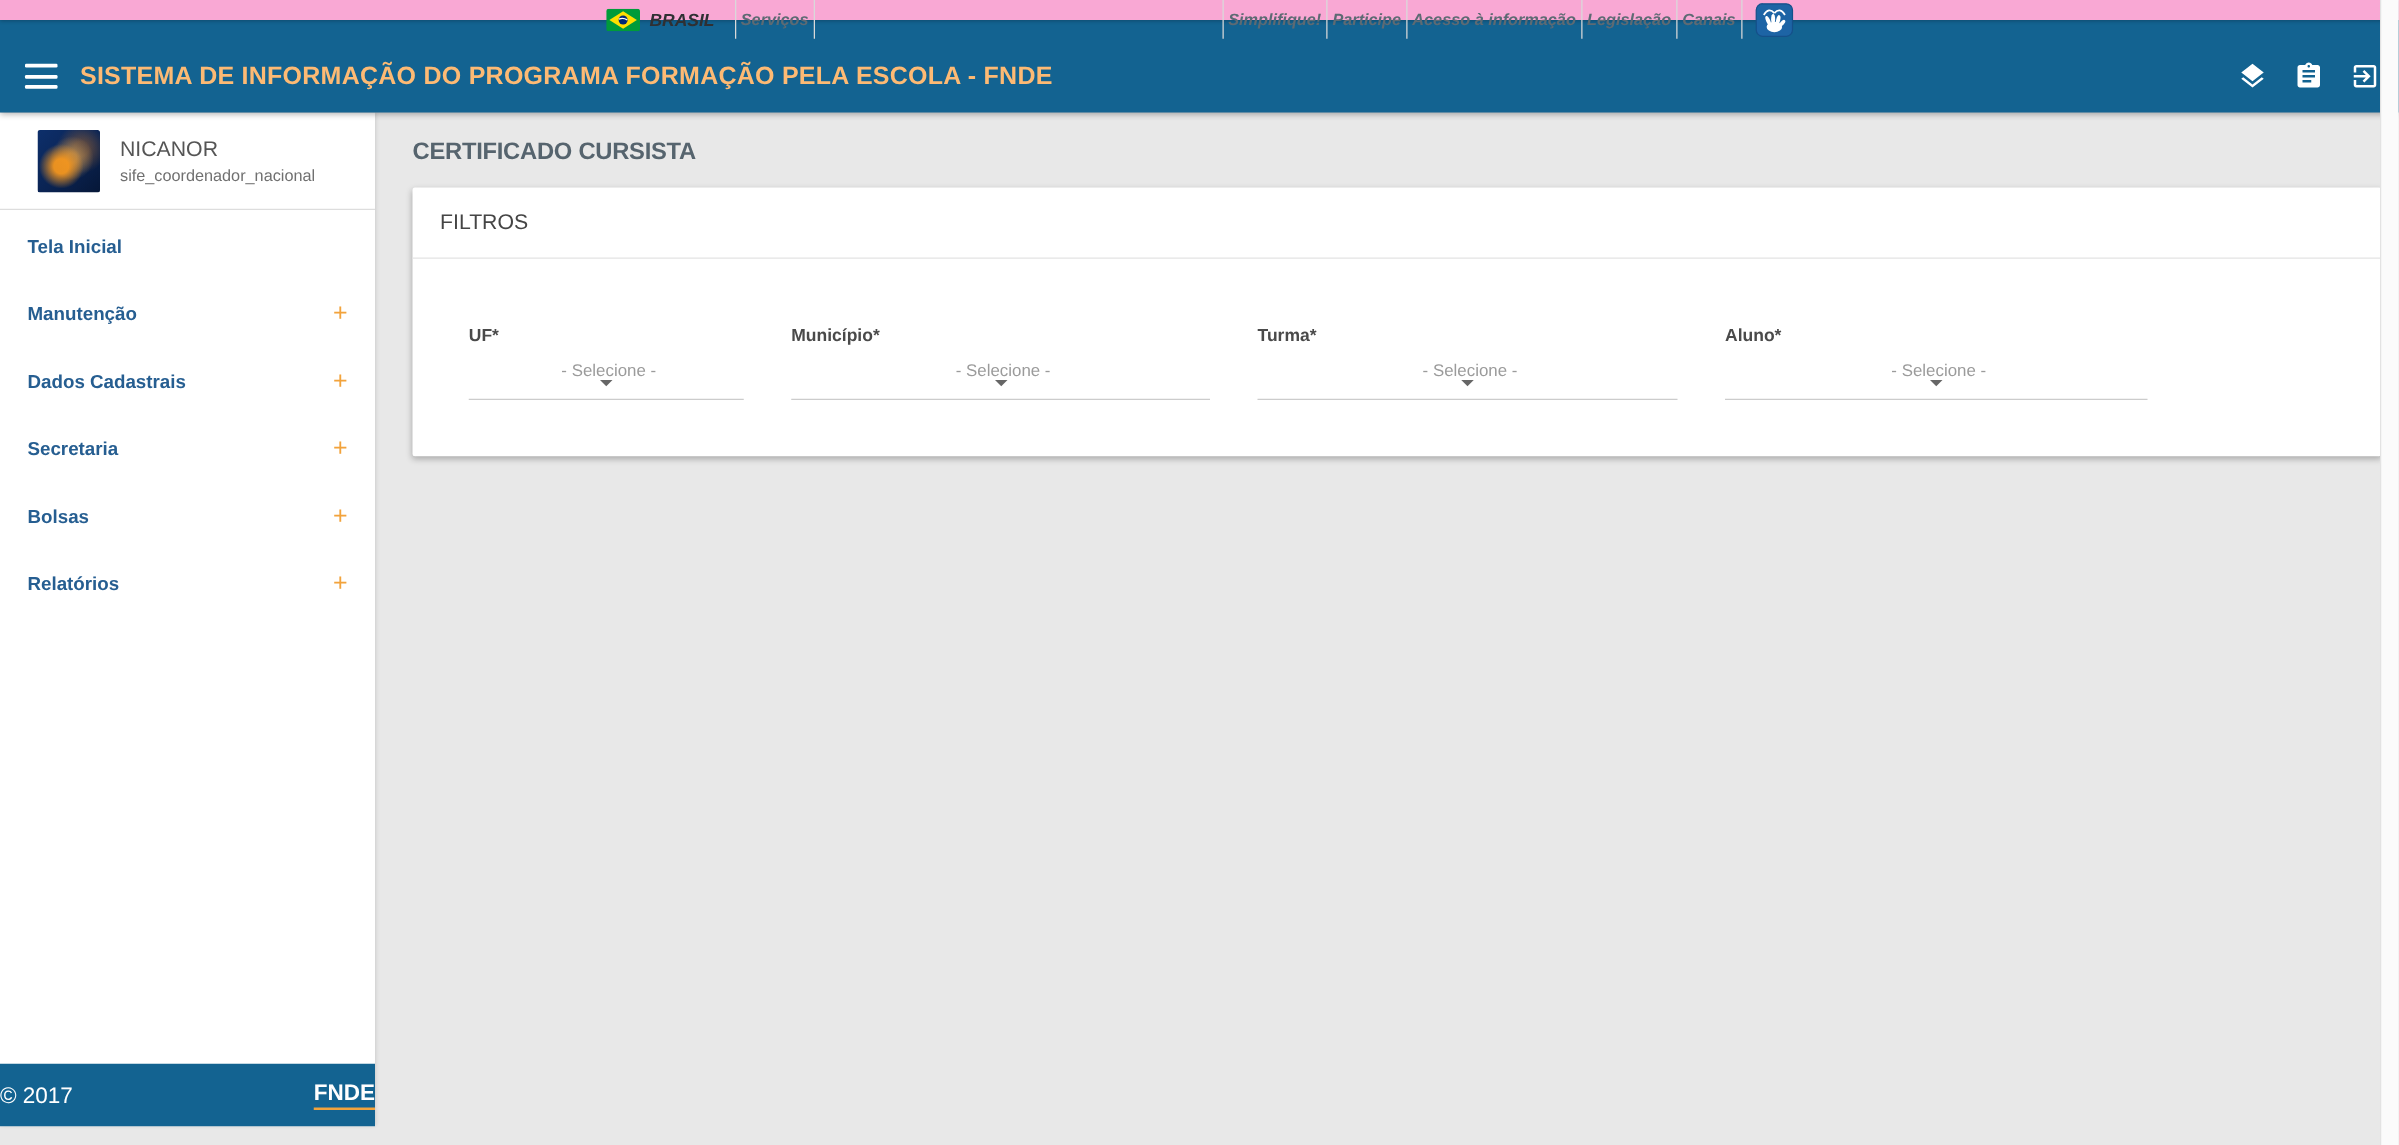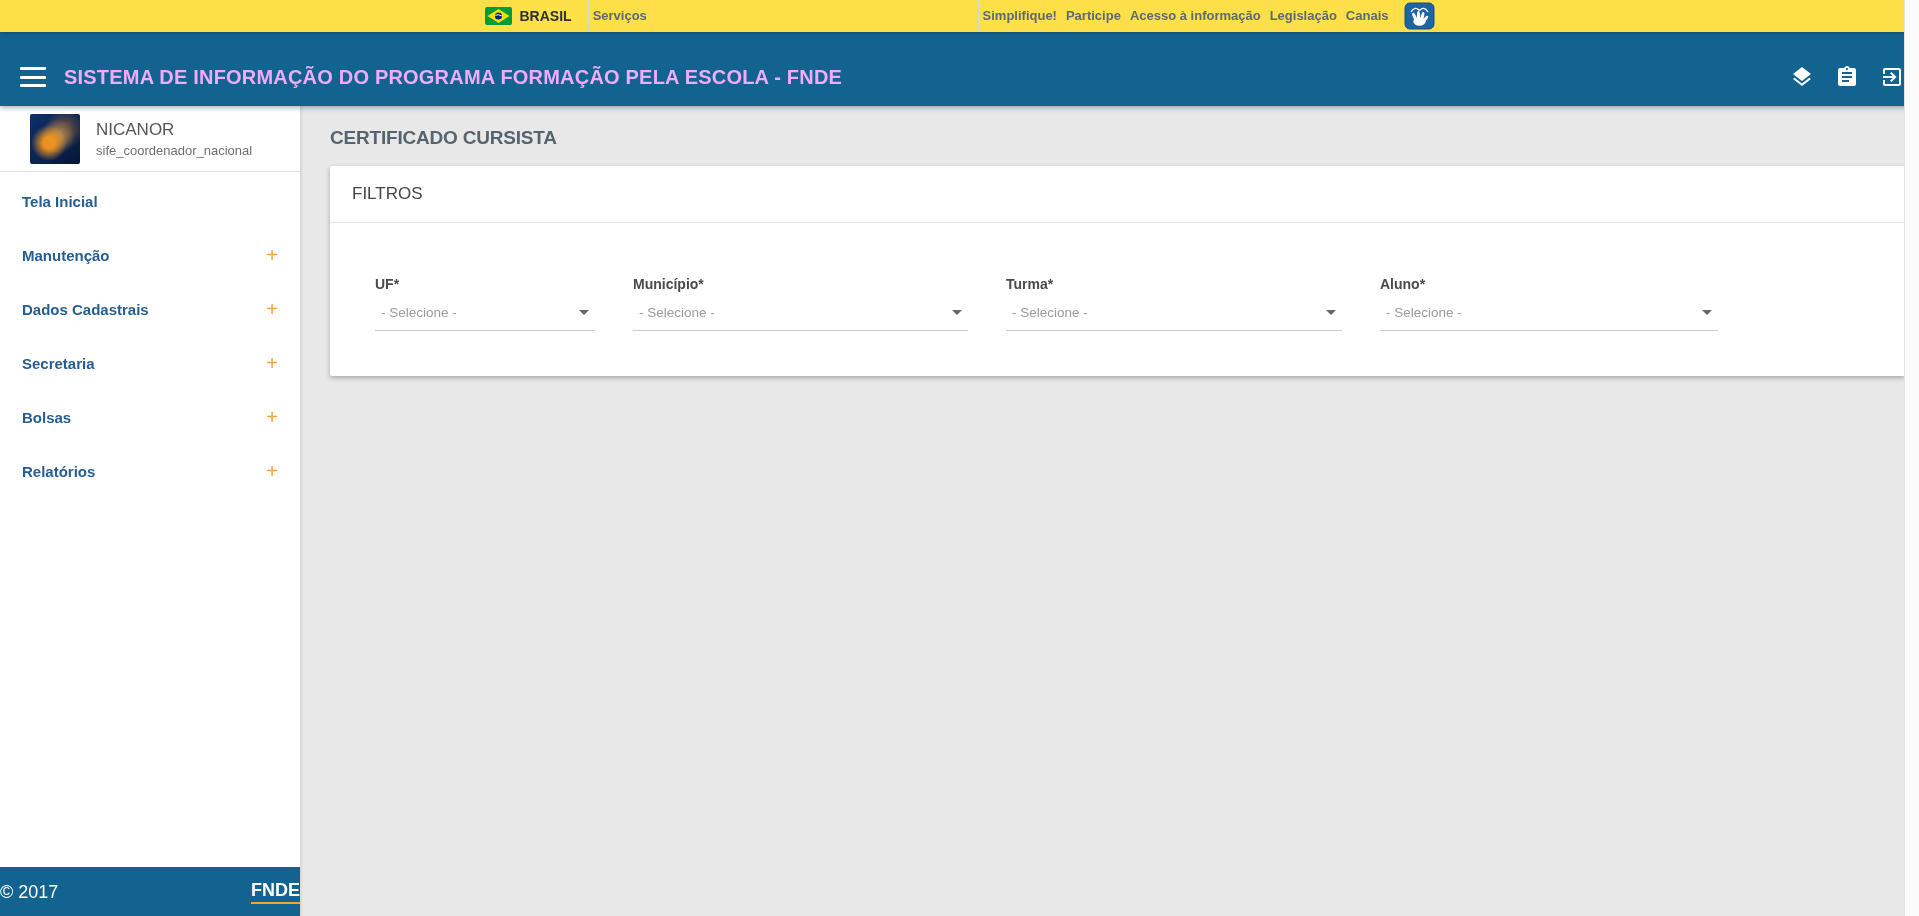--- a/index.html
+++ b/index.html
@@ -1,47 +1,47 @@
 <!DOCTYPE html>
 <html><head>
 <meta charset="utf-8">
 <style>
   * { margin:0; padding:0; box-sizing:border-box; }
   html,body { width:1919px; height:916px; overflow:hidden; }
   body { font-family:"Liberation Sans", sans-serif; background:#e8e8e8; position:relative; }
 
   
-  .govbar { height:32px; background:#fde047; box-shadow:0 1px 3px rgba(0,0,0,.25); position:relative; z-index:30; }
+  .govbar { height:16px; background:#f9a8d4; box-shadow:0 1px 3px rgba(0,0,0,.25); position:relative; z-index:30;font-style:italic; }
   .gov-inner { width:950px; margin:0 auto; height:31px; display:flex; align-items:stretch; justify-content:space-between; }
   .gov-left, .gov-right { display:flex; align-items:stretch; }
   .gov-item { display:flex; align-items:center; padding:0 4px; font-size:13px; font-weight:bold;
               color:#5d6a73; text-decoration:none; border-left:1px solid #d9d9d9; }
   .gov-item:last-of-type { border-right:1px solid #d9d9d9; }
   .gov-brand { display:flex; align-items:center; gap:8px; padding:0 16px 0 0; border-left:none; color:#2f3033; font-size:14px; }
   .gov-brand .flag { display:flex; }
   .vlibras-btn { display:flex; align-items:center; padding:0 0 0 10px; cursor:pointer; }
   .vlibras-btn svg { display:block; }
 
   
   .appheader { height:74px; background:#136391; display:flex; align-items:center; padding:16px 15px 0 20px;
-               box-shadow:0 2px 5px rgba(0,0,0,.3); position:relative; z-index:20; color:#f0abfc; }
+               box-shadow:0 2px 5px rgba(0,0,0,.3); position:relative; z-index:20; color:#fdba74; }
   .burger { width:26px; height:20px; display:flex; flex-direction:column; justify-content:space-between;
             background:none; border:none; cursor:pointer; margin-right:18px; }
   .burger span { display:block; height:3px; background:#fff; border-radius:1px; }
   .apptitle { font-size:20px; font-weight:bold; letter-spacing:.2px; white-space:nowrap; }
   .header-icons { margin-left:auto; display:flex; align-items:center; gap:21px; }
   .hicon { width:24px; height:24px; cursor:pointer; display:flex; }
   .hicon svg { width:24px; height:24px; fill:#fff; }
 
   
   .shell { display:flex; height:811px; }
 
   
   .sidebar { width:300px; background:#fff; position:relative; box-shadow:1px 0 3px rgba(0,0,0,.12); z-index:10; }
-  .user-panel { height:66px; display:flex; align-items:center; gap:16px; padding:0 16px 0 30px; border-bottom:1px solid #ddd; }
+  .user-panel { height:78px; display:flex; align-items:center; gap:16px; padding:0 16px 0 30px; border-bottom:1px solid #ddd; }
   .avatar { width:50px; height:50px; flex:0 0 50px; border-radius:2px;
             background:
               radial-gradient(circle at 38% 58%, rgba(244,150,30,.95) 0 14%, rgba(244,150,30,0) 42%),
               radial-gradient(circle at 55% 45%, rgba(240,180,90,.55) 0 10%, rgba(240,180,90,0) 45%),
               radial-gradient(circle at 70% 30%, rgba(200,120,40,.4) 0 12%, rgba(200,120,40,0) 40%),
               linear-gradient(135deg, #0d2f6b 0%, #0a2352 55%, #061737 100%); }
   .user-name { font-size:17px; color:#555; }
   .user-role { font-size:13px; color:#707070; margin-top:3px; }
   .menu { padding-top:2px; }
   .menu-item { height:54px; display:flex; align-items:center; justify-content:space-between;
@@ -56,21 +56,21 @@
   .main { flex:1; padding:21px 14px 0 30px; }
   .page-title { font-size:19px; font-weight:bold; letter-spacing:-.2px; color:#56646e; margin-bottom:17px; }
   .card { background:#fff; border-radius:2px; box-shadow:0 2px 5px rgba(0,0,0,.28); }
   .card-header { padding:18px 22px; border-bottom:1px solid #e4e4e4; }
   .card-title { font-size:17px; color:#454545; }
   .card-body { padding:53px 45px 45px 45px; }
   .fields { display:flex; gap:38px; }
   .field.w1 { width:220px; } .field.w2 { width:335px; } .field.w3 { width:336px; } .field.w4 { width:338px; }
   .flabel { font-size:14px; font-weight:bold; color:#4a4a4a; display:block; }
   .fselect { margin-top:10px; display:flex; align-items:center; justify-content:space-between;
-             border-bottom:1px solid #ccc; padding:3px 2px 10px 6px; cursor:pointer; }
+             border-bottom:1px solid #ccc; padding:3px 2px 10px 6px; cursor:pointer;flex-direction:column; }
   .fvalue { font-size:13.5px; color:#9b9b9b; }
   .caret { width:0; height:0; border-left:5px solid transparent; border-right:5px solid transparent;
            border-top:5px solid #666; margin-right:4px; }
   .actions { margin-top:42px; display:flex; justify-content:flex-end; gap:8px; }
   .btn { background:#136391; color:#fff; border:none; border-radius:2px; height:28px; padding:0 14px;
          font-family:"Liberation Sans",sans-serif; font-size:13px; font-weight:bold; letter-spacing:.2px;
          cursor:pointer; box-shadow:0 1px 2px rgba(0,0,0,.3); }
 
   
   .scroll-track { position:absolute; top:0; right:0; width:15px; height:916px; background:#fbfbfb;

